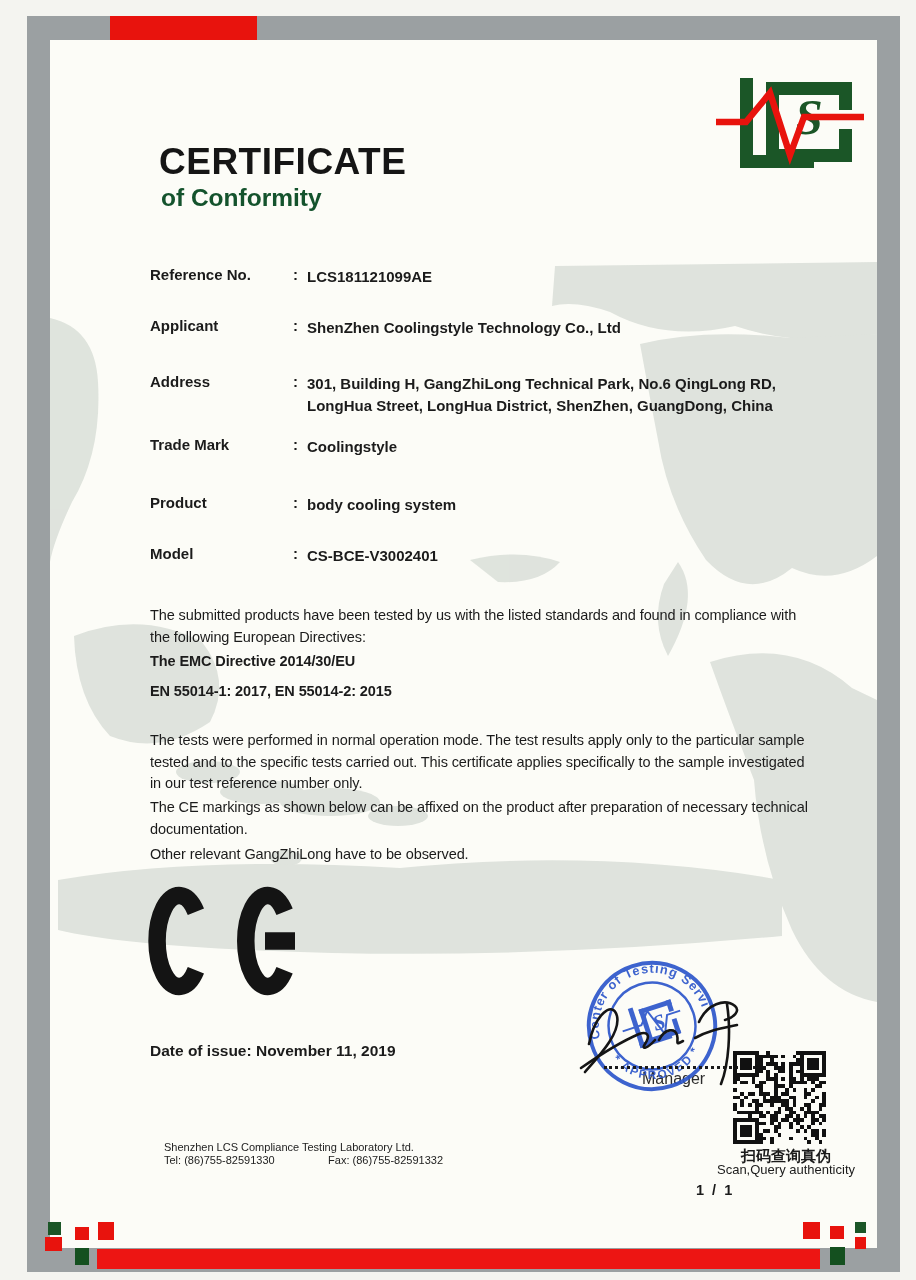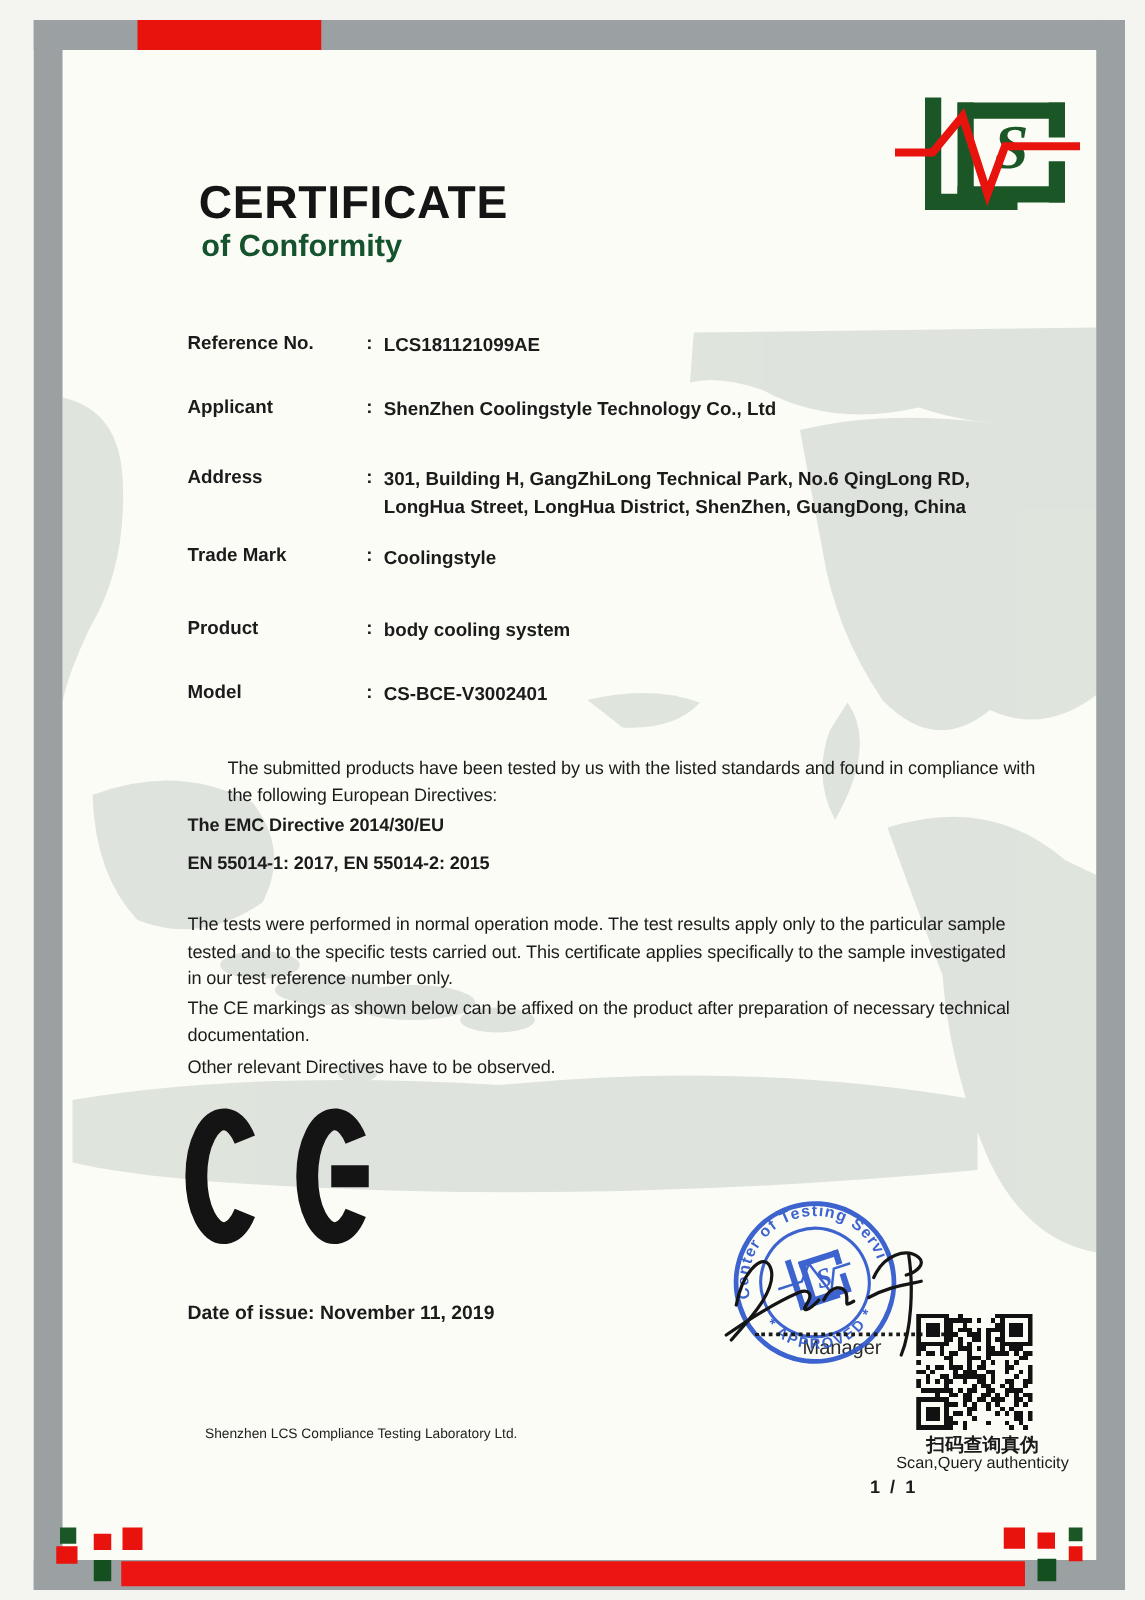--- a/index.html
+++ b/index.html
@@ -118,26 +118,26 @@
 <div class="abs field" style="top:436px;">
   <span class="lab">Trade Mark</span><span class="col">:</span><span class="val">Coolingstyle</span>
 </div>
 <div class="abs field" style="top:494px;">
   <span class="lab">Product</span><span class="col">:</span><span class="val">body cooling system</span>
 </div>
 <div class="abs field" style="top:545px;">
   <span class="lab">Model</span><span class="col">:</span><span class="val">CS-BCE-V3002401</span>
 </div>
 
-<div class="abs para" style="top:605px;margin-left:32px;">The submitted products have been tested by us with the listed standards and found in compliance with the following European Directives:</div>
+<div class="abs para" style="top:605px;">The submitted products have been tested by us with the listed standards and found in compliance with the following European Directives:</div>
 <div class="abs para bold" style="top:651px;">The EMC Directive 2014/30/EU</div>
 <div class="abs para bold" style="top:681px;">EN 55014-1: 2017, EN 55014-2: 2015</div>
 <div class="abs para" style="top:730px;">The tests were performed in normal operation mode. The test results apply only to the particular sample tested and to the specific tests carried out. This certificate applies specifically to the sample investigated in our test reference number only.</div>
 <div class="abs para" style="top:797px;">The CE markings as shown below can be affixed on the product after preparation of necessary technical documentation.</div>
-<div class="abs para" style="top:844px;">Other relevant Directives have to be observed.</div>
+<div class="abs para" style="top:844px;">Other relevant GangZhiLong have to be observed.</div>
 
 <svg class="abs ce" width="152" height="114" viewBox="0 0 152 114">
   <g fill="none" stroke="#141414" stroke-width="17.5">
     <path d="M 47.9 27.7 A 22 45.5 0 1 0 47.9 86.3"></path>
     <path d="M 136.6 27.7 A 22 45.5 0 1 0 136.6 86.3"></path>
     <path d="M 117 57 L 147 57"></path>
   </g>
 </svg>
 
 <div class="abs date">Date of issue: November 11, 2019</div>
@@ -491,15 +491,19 @@
     <rect x="7" y="24" width="1" height="1" fill="#111"></rect>
     <rect x="10" y="24" width="1" height="1" fill="#111"></rect>
     <rect x="20" y="24" width="1" height="1" fill="#111"></rect>
     <rect x="23" y="24" width="1" height="1" fill="#111"></rect>
   </svg>
 <div class="abs qr-zh">扫码查询真伪</div>
 <div class="abs qr-en">Scan,Query authenticity</div>
 
 <div class="abs footer">
   <div>Shenzhen LCS Compliance Testing Laboratory Ltd.</div>
+  <div>
+    <span class="c1">Tel: (86)755-82591330</span>
+    <span>Fax: (86)755-82591332</span>
+  </div>
 </div>
 
 <div class="abs pagenum">1 / 1</div>
 
 </body></html>

